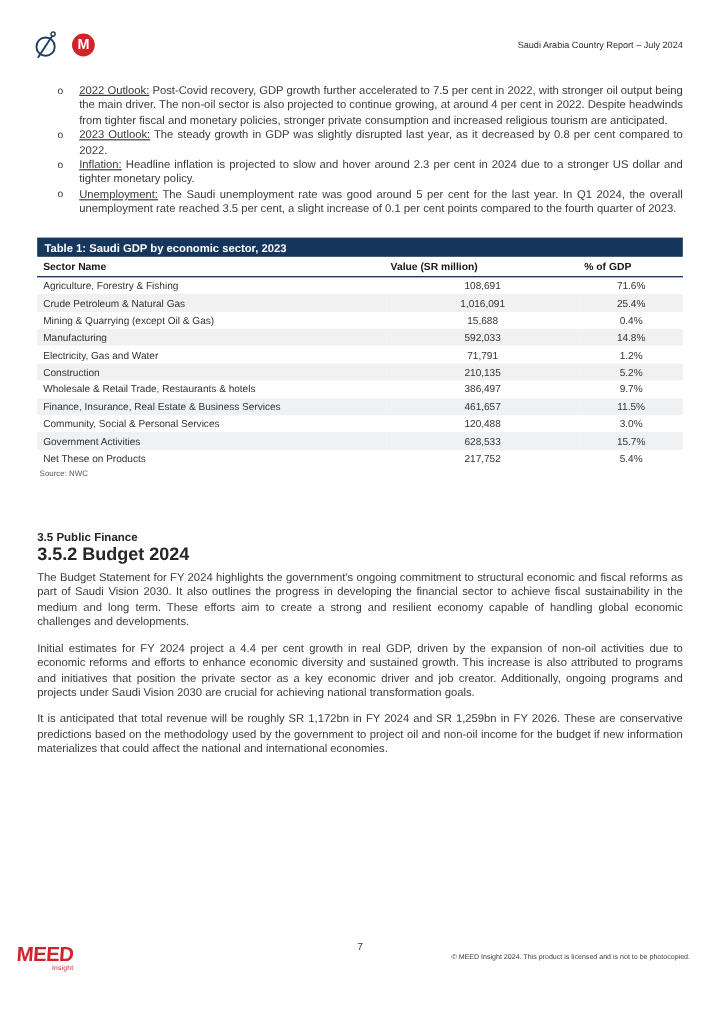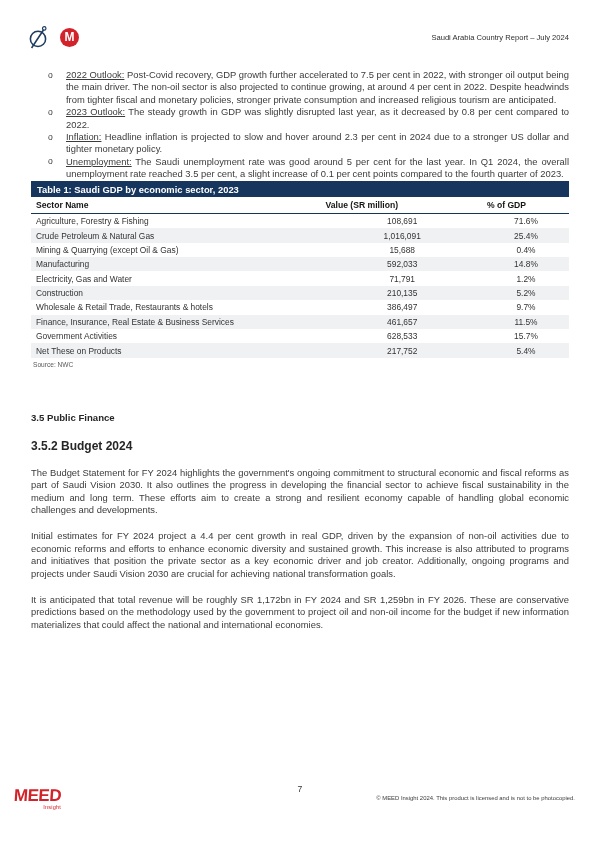--- a/index.html
+++ b/index.html
@@ -24,37 +24,37 @@
 
   
   .content { position:absolute; top:63px; left:31px; width:538px; }
 
   .bullets { margin:6px 0 0 16px; }
   .bullet { position:relative; padding-left:19px; font-size:9.4px;
             line-height:12.4px; text-align:justify; color:#3b3b3b; }
   .bullet .marker { position:absolute; left:1px; top:-0.5px; font-size:8.6px; color:#3b3b3b; }
   .bullet .label { text-decoration:underline; }
 
-  .table-wrap { }
+  .table-wrap { margin-top:17px; }
   .table-title { background:#17365d; color:#ffffff; font-weight:bold;
                  font-size:9.4px; padding:3px 6px 2.5px 6px; }
   table { width:100%; border-collapse:collapse; font-size:8.4px; table-layout:fixed; }
   col.c-sector { width:54%; } col.c-value { width:30%; } col.c-pct { width:16%; }
   thead th { font-weight:bold; color:#151515; border-bottom:1.6px solid #17365d;
              padding:3.2px 4px 2.6px 4px; text-align:left; font-size:8.6px; }
   thead th.left { text-align:left; padding-left:5px; }
   tbody td { padding:2.2px 4px; color:#333333; }
   tbody td.name { text-align:left; padding-left:5px; }
   tbody td.num { text-align:center; }
   tbody tr:nth-child(even) { background:#eff1f3; }
   .source { font-size:6.6px; color:#595959; margin-top:3px; padding-left:2px; }
 
   .h1 { font-size:9.6px; font-weight:bold; color:#262626; margin-top:44px; }
-  .h2 { font-size:12px; font-weight:bold; color:#262626; margin-top:16px; }
-  .para { font-size:9.4px; line-height:12.4px; text-align:justify; margin-top:14px;
+  .h2 { font-size:15px; font-weight:bold; color:#262626; margin-top:0; }
+  .para { font-size:9.4px; line-height:12.4px; text-align:justify; margin-top:4px;
           color:#3b3b3b; }
 
   
   .footer-logo { position:absolute; left:14px; top:787px; color:#d2232a; }
   .footer-logo .word { font-weight:bold; font-size:17px; letter-spacing:-0.5px;
                        line-height:17px; transform:skewX(-4deg); }
   .footer-logo .sub { font-size:5.6px; text-align:right; margin-top:0px;
                       letter-spacing:0.2px; }
   .page-number { position:absolute; top:784px; left:0; width:100%;
                  text-align:center; font-size:8.6px; color:#333; }
@@ -147,20 +147,25 @@
               <td class="name">Wholesale &amp; Retail Trade, Restaurants &amp; hotels</td>
               <td class="num">386,497</td>
               <td class="num">9.7%</td>
             </tr>
           <tr>
               <td class="name">Finance, Insurance, Real Estate &amp; Business Services</td>
               <td class="num">461,657</td>
               <td class="num">11.5%</td>
             </tr>
           <tr>
+              <td class="name">Community, Social &amp; Personal Services</td>
+              <td class="num">120,488</td>
+              <td class="num">3.0%</td>
+            </tr>
+          <tr>
               <td class="name">Government Activities</td>
               <td class="num">628,533</td>
               <td class="num">15.7%</td>
             </tr>
           <tr>
               <td class="name">Net These on Products</td>
               <td class="num">217,752</td>
               <td class="num">5.4%</td>
             </tr>
         </tbody>

